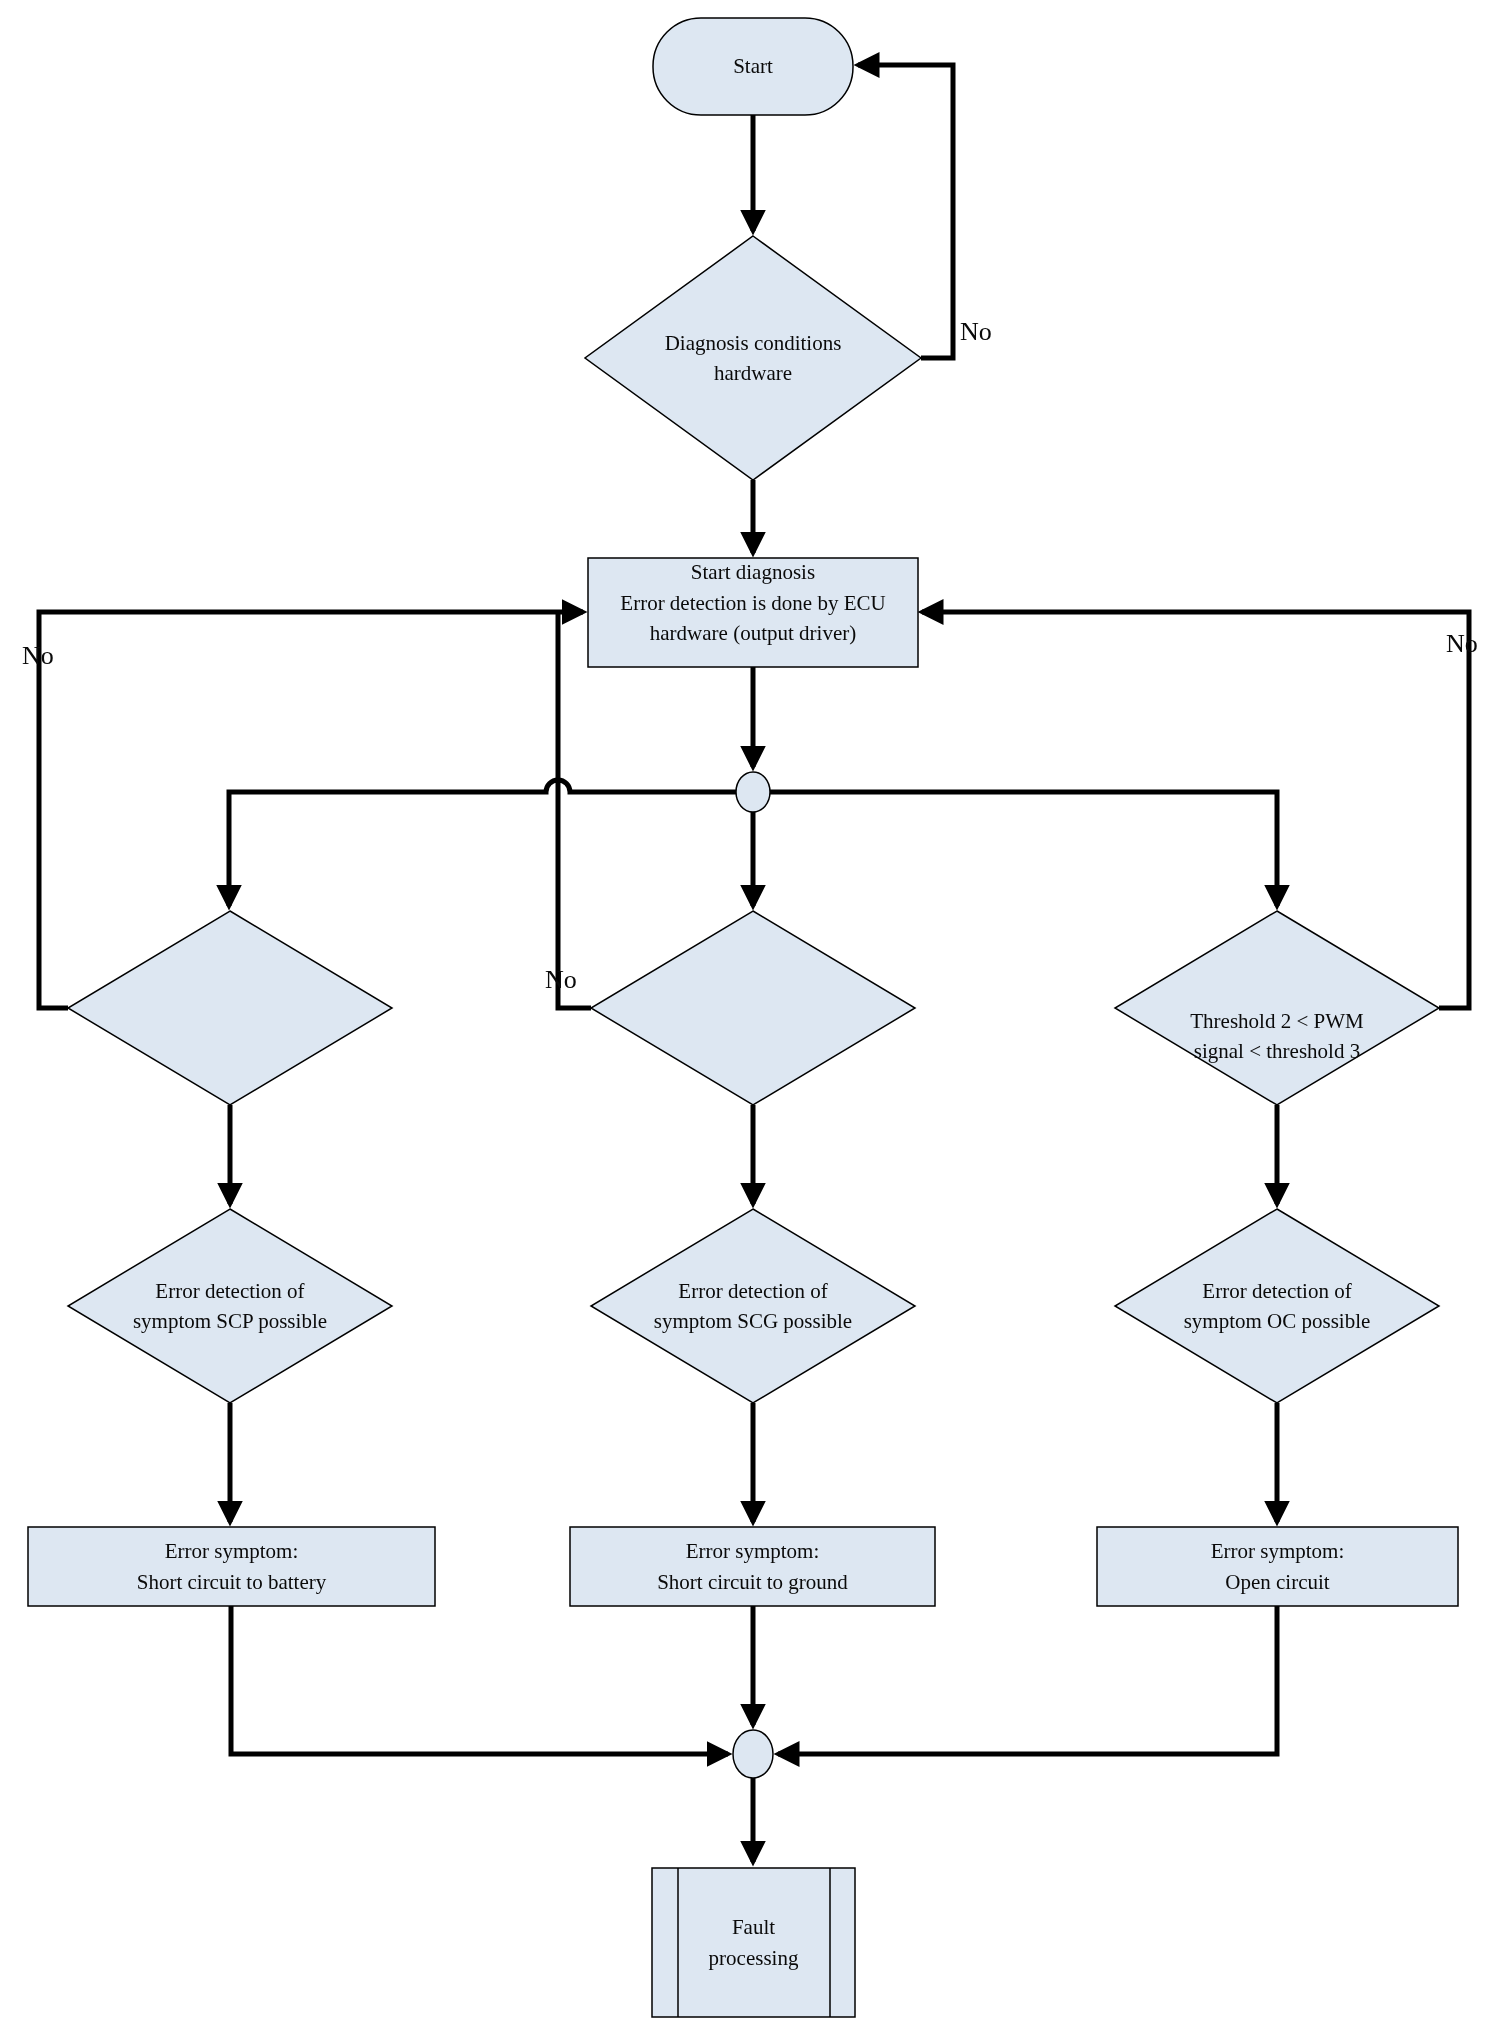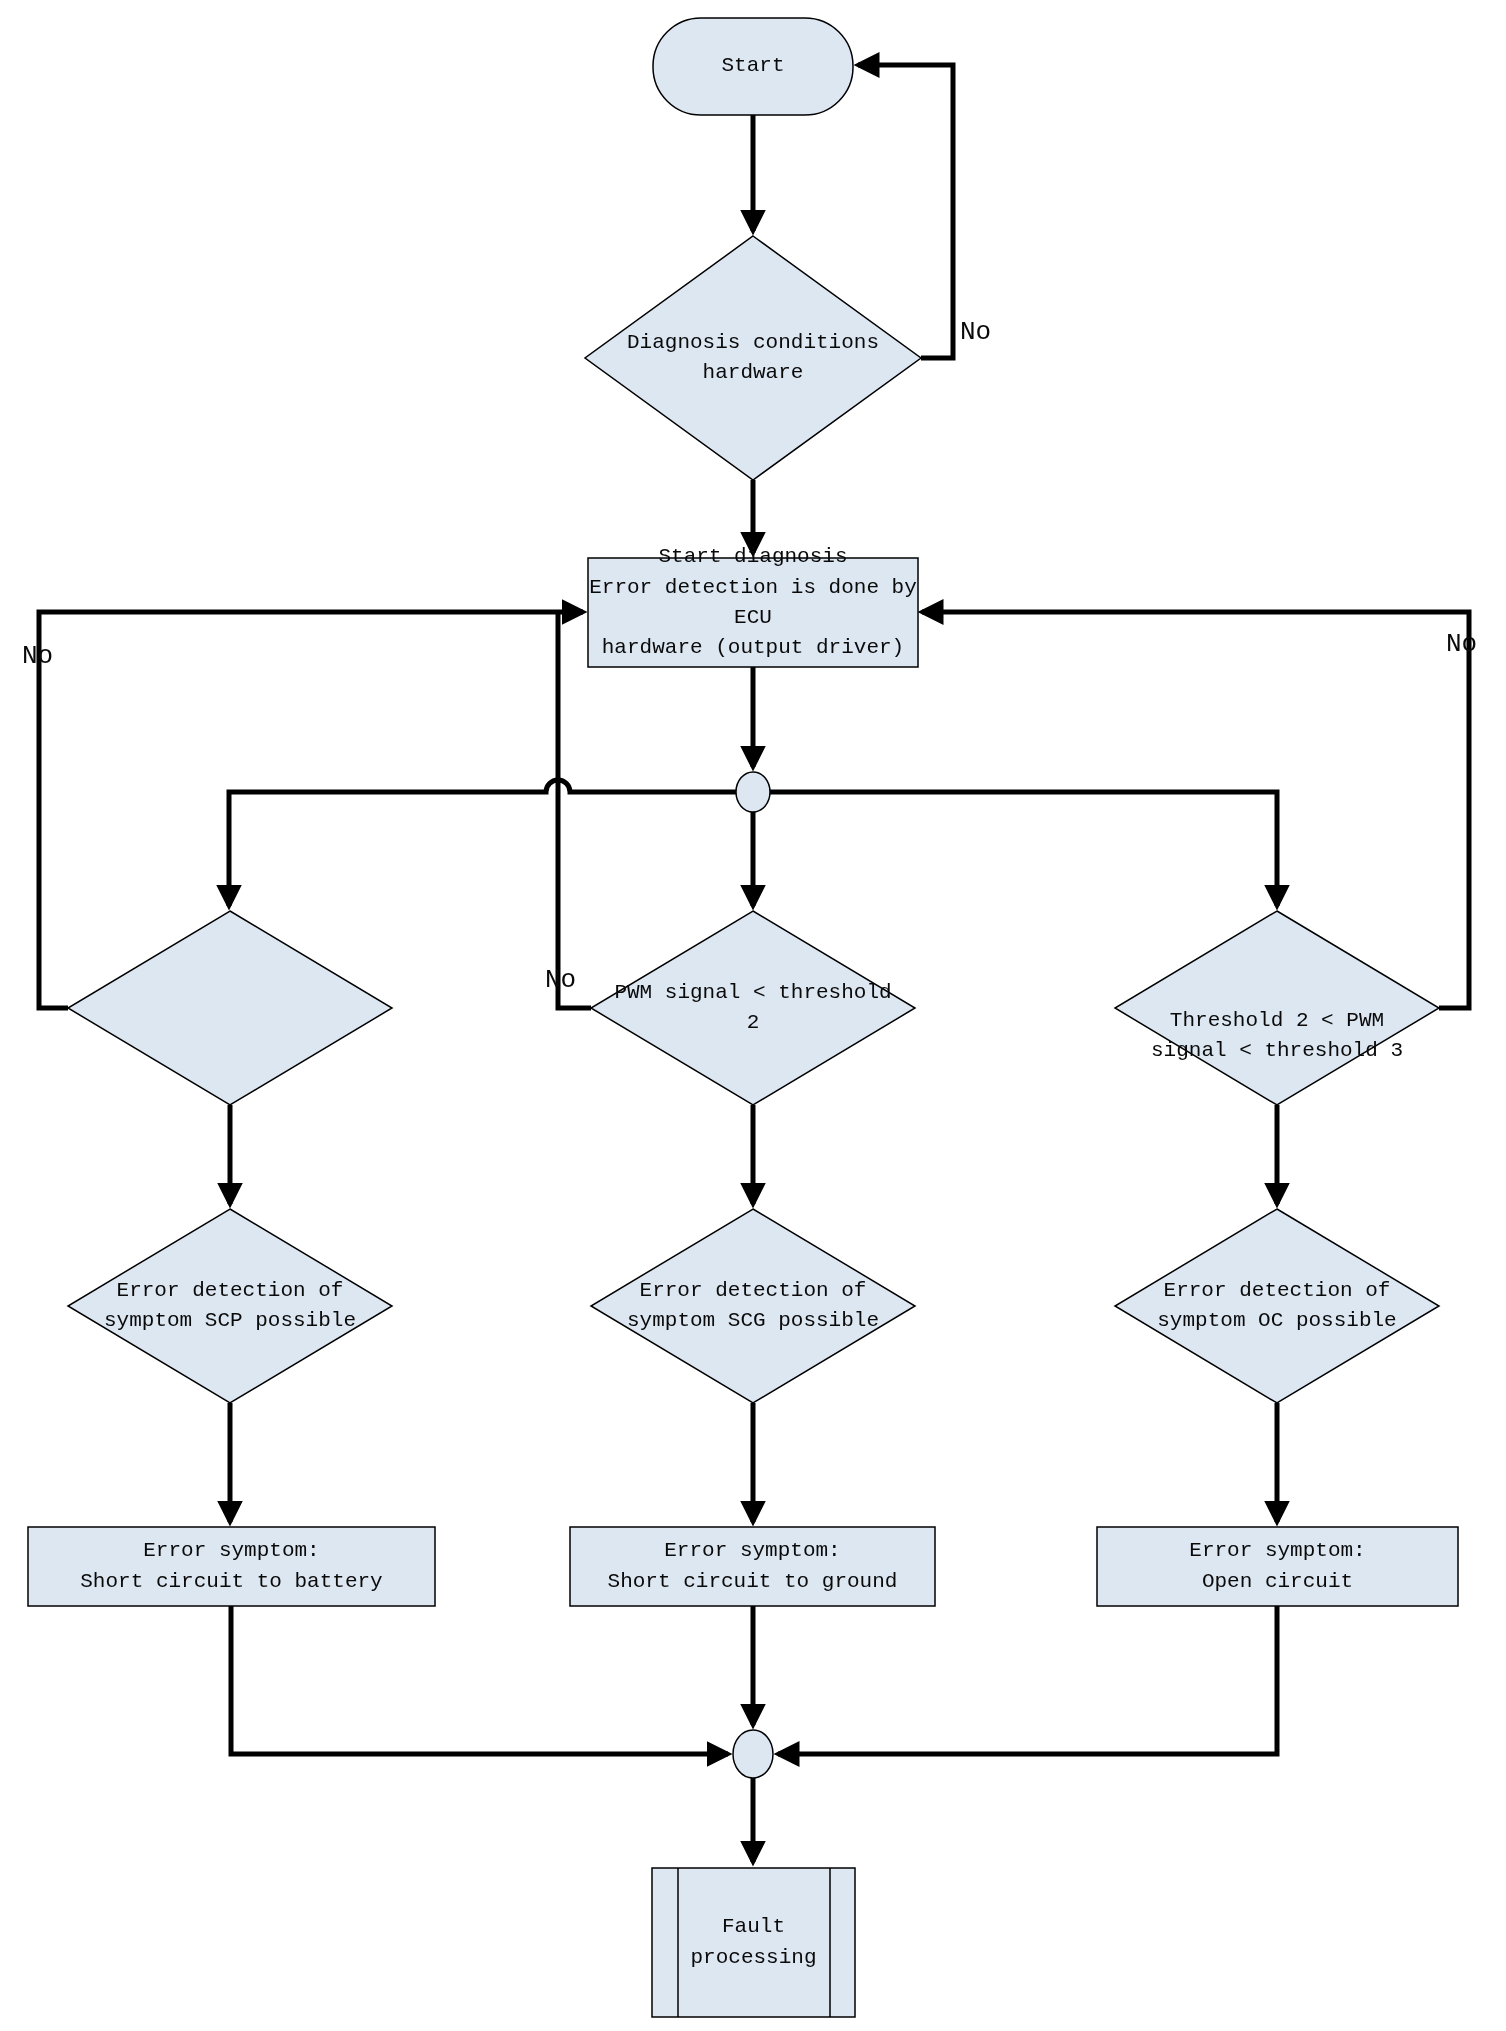--- a/index.html
+++ b/index.html
@@ -1,21 +1,21 @@
 <!DOCTYPE html>
 <html><head>
 <meta charset="utf-8">
 <style>
   html, body { margin: 0; padding: 0; background: #ffffff; }
   #stage {
     position: relative;
     width: 1506px;
     height: 2031px;
     background: #ffffff;
-    font-family: Liberation Mono, monospace;
+    font-family: Liberation Serif, serif;
     color: #0a0a0a;
   }
   #wires { position: absolute; left: 0; top: 0; }
   .node-label {
     position: absolute;
     display: flex;
     align-items: center;
     justify-content: center;
     text-align: center;
     white-space: pre-line;
@@ -111,22 +111,20 @@
 
   <div class="node-label" style="left:653px; top:18px;  width:200px; height:97px;">Start</div>
 
   <div class="node-label" style="left:593px; top:286px; width:320px; height:144px;">Diagnosis conditions
 hardware</div>
 
   <div class="node-label" style="left:578px; top:558px; width:350px; height:90px;">Start diagnosis
 Error detection is done by ECU
 hardware (output driver)</div>
 
-  <div class="node-label" style="left:593px; top:940px; width:320px; height:136px;">PWM signal &lt; threshold
-2</div>
   <div class="node-label" style="left:1117px; top:968px; width:320px; height:136px;">Threshold 2 &lt; PWM
 signal &lt; threshold 3</div>
 
   <div class="node-label" style="left:70px;  top:1238px; width:320px; height:136px;">Error detection of
 symptom SCP possible</div>
   <div class="node-label" style="left:593px; top:1238px; width:320px; height:136px;">Error detection of
 symptom SCG possible</div>
   <div class="node-label" style="left:1117px; top:1238px; width:320px; height:136px;">Error detection of
 symptom OC possible</div>
 

